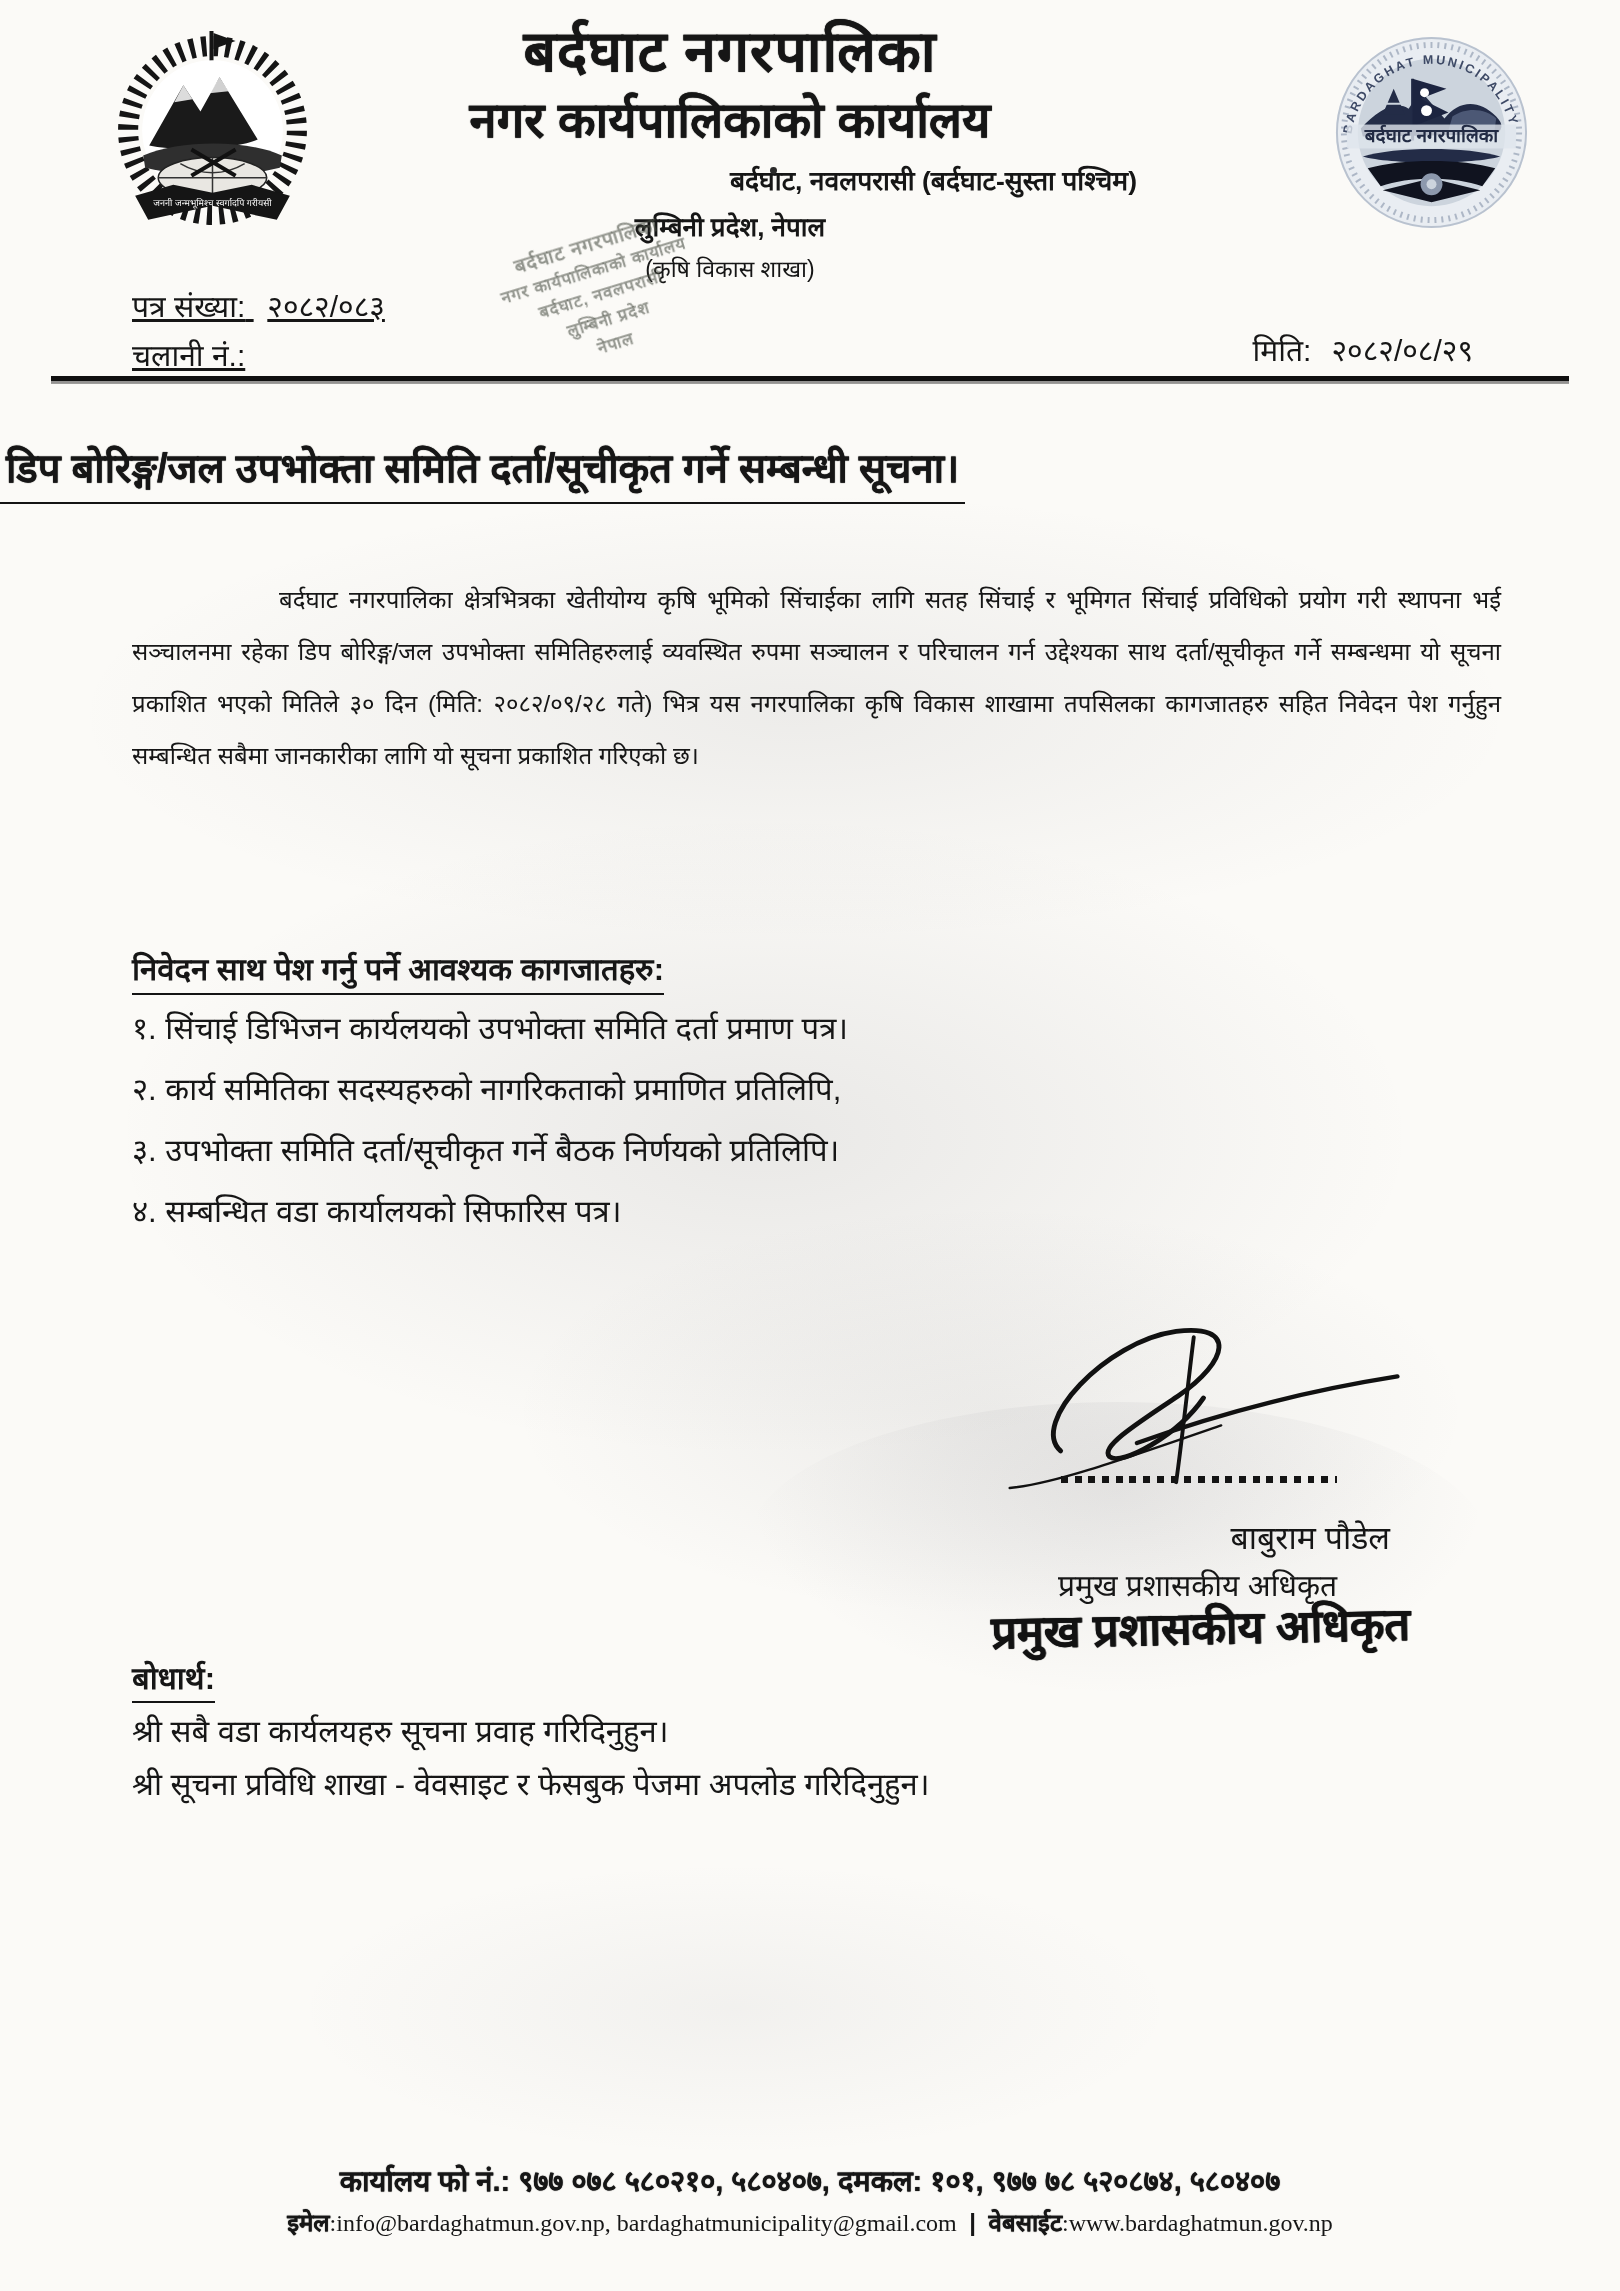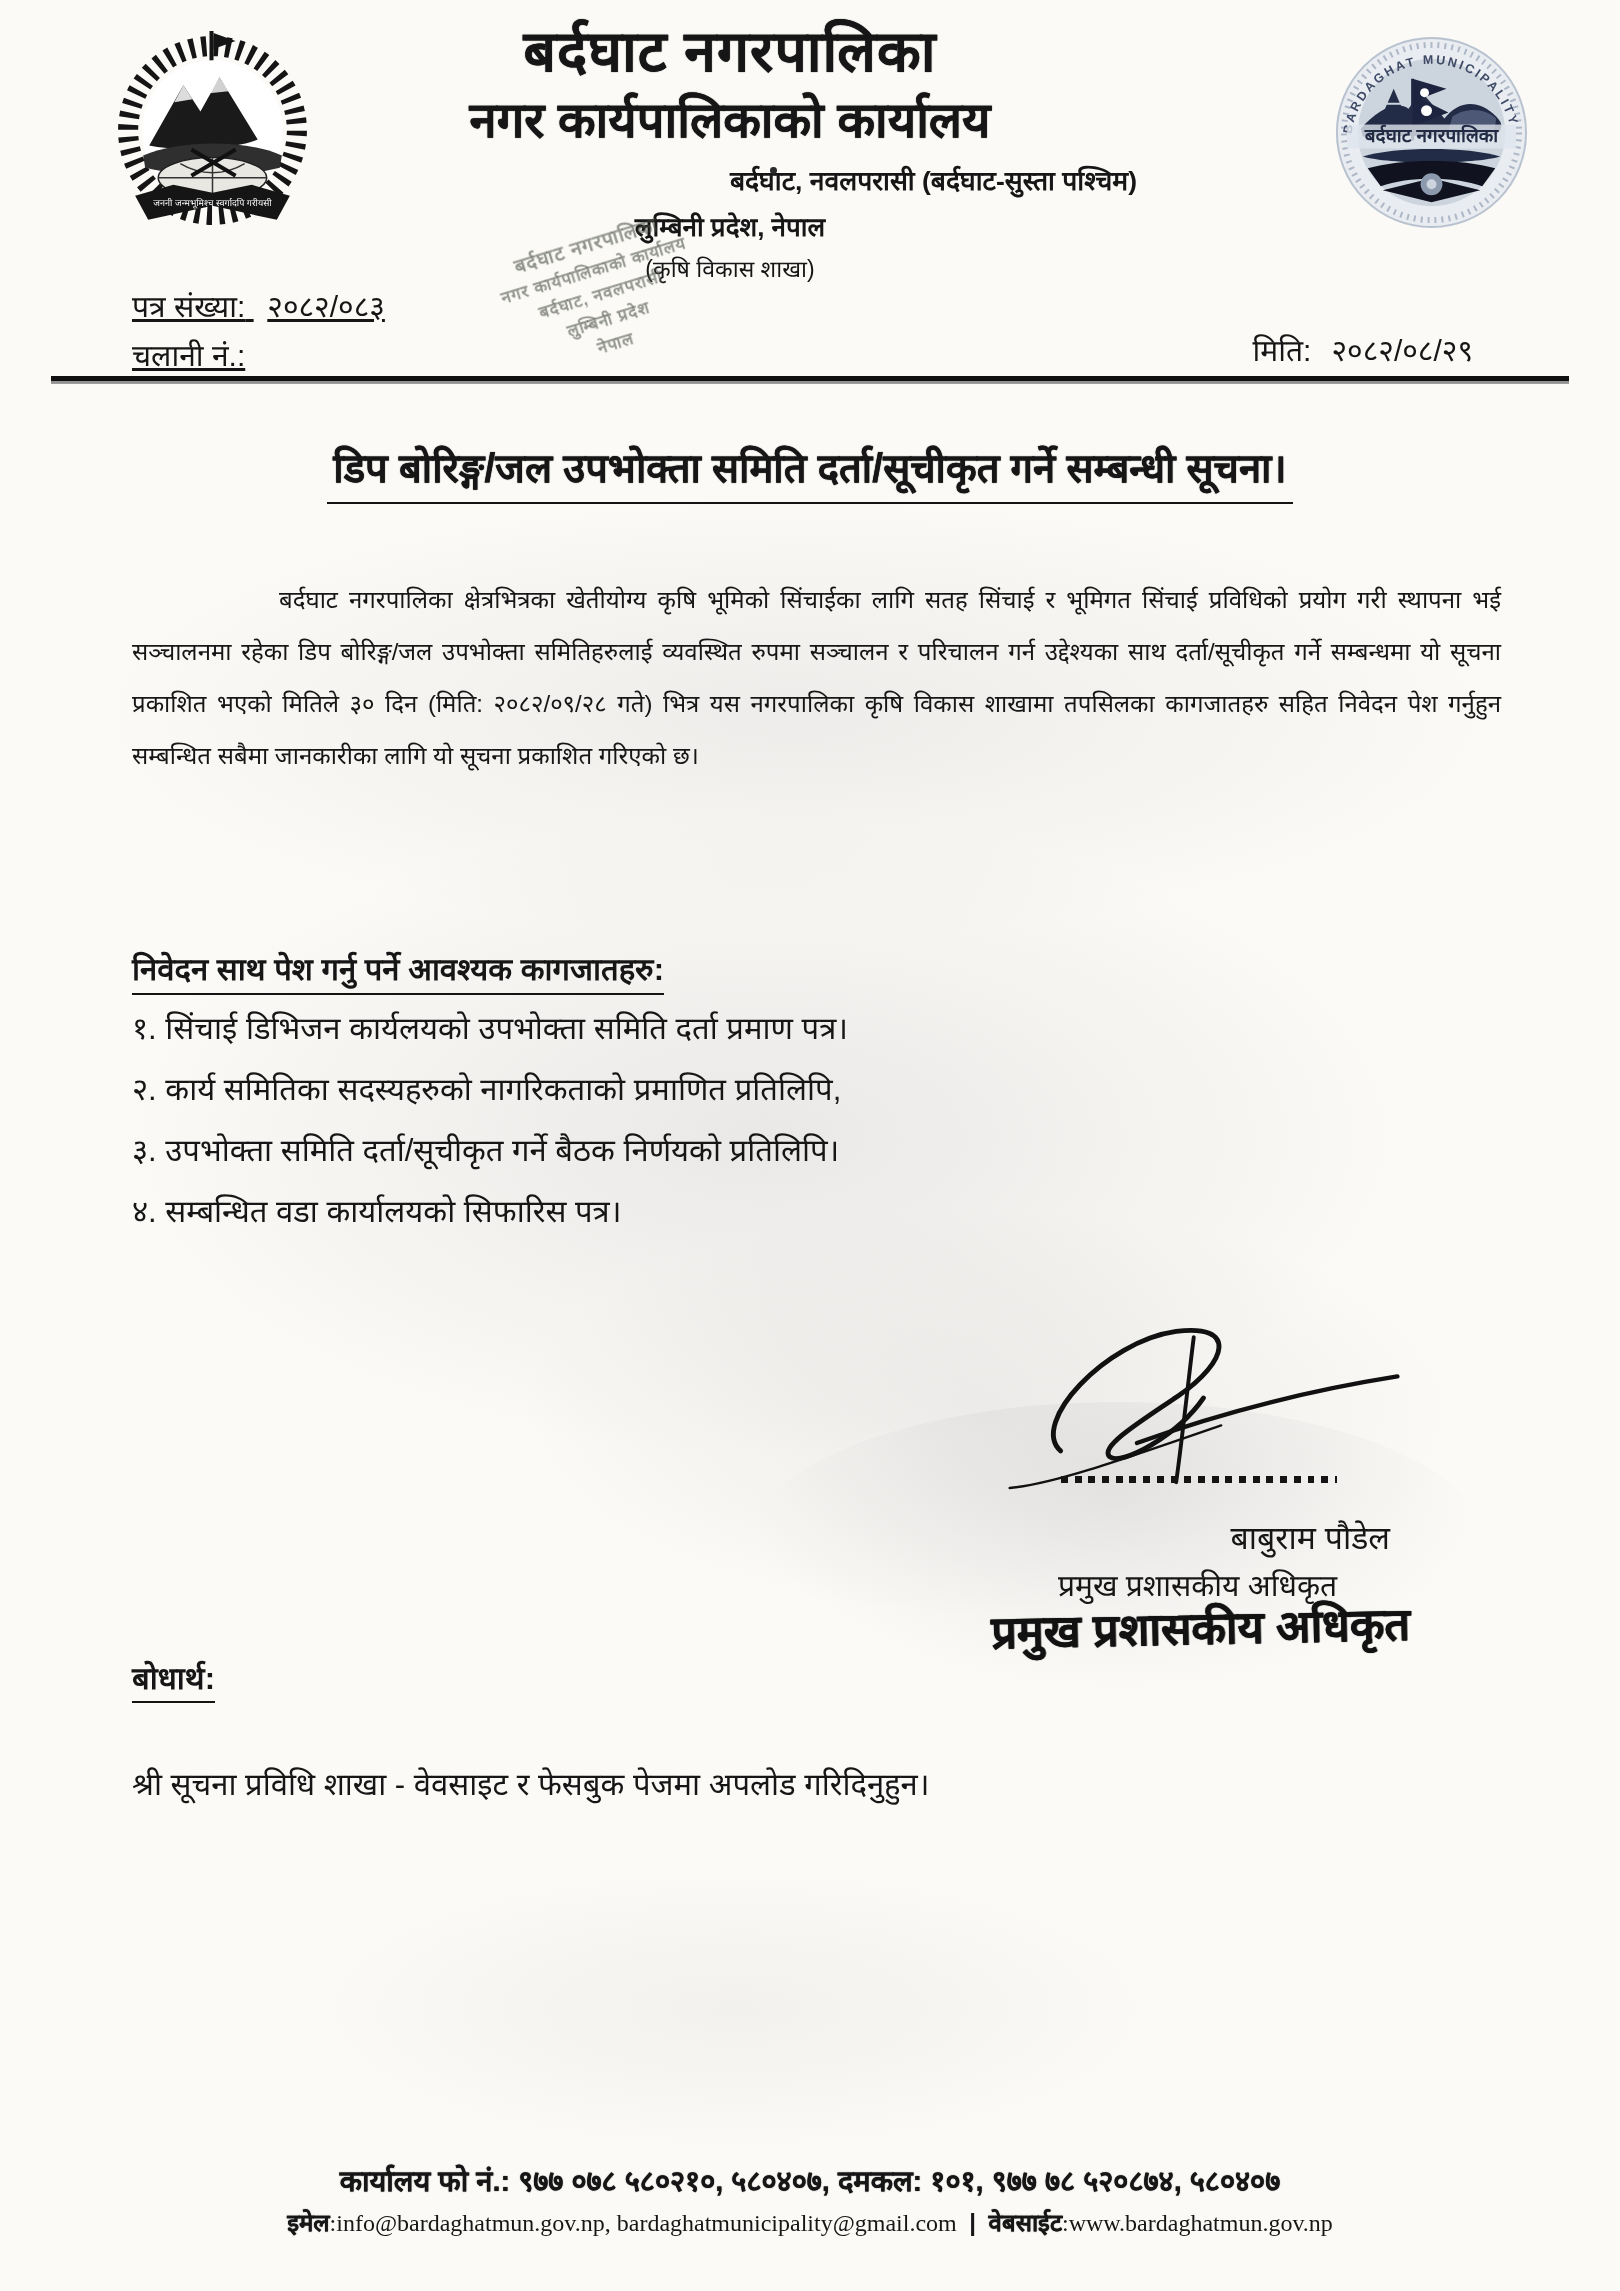--- a/index.html
+++ b/index.html
@@ -37,21 +37,21 @@
         border-top:5.9px solid #101010;box-shadow:0 2.9px 0 rgba(20,20,20,.45);}
 
   
   .stamp-faint{position:absolute;left:459px;top:231px;width:284px;
     transform:rotate(-17deg);transform-origin:50% 50%;
     text-align:center;color:rgba(70,76,66,.58);font-weight:600;
     font-size:16.7px;line-height:25.5px;letter-spacing:1px;filter:blur(0.4px);}
   .stamp-faint .big{font-size:19.6px;}
 
   
-  .subject-wrap{position:absolute;left:0;right:0;top:439px;text-align:center;}
+  .subject-wrap{position:absolute;left:0;right:0;top:439px;text-align:left;}
   .subject{display:inline-block;font-size:40px;font-weight:700;
            border-bottom:2.9px solid #141414;padding:0 5.9px 7.8px 5.9px;text-shadow:0 0 1px #000;}
 
   
   .body-par{position:absolute;left:132px;top:574px;width:1369px;
             font-size:24px;line-height:52px;text-align:justify;text-indent:147px;}
 
   
   .doc-head{position:absolute;left:132px;top:947px;font-size:31px;font-weight:700;
             border-bottom:2px solid #141414;padding-bottom:3.9px;}
@@ -185,20 +185,21 @@
       <path d="M150,142 C250,106 340,86 416,74" stroke-width="4.5"></path>
       <path d="M20,188 C64,184 132,160 236,124" stroke-width="2.5"></path>
     </g>
   </svg>
   <div class="sig-dots"></div>
   <div class="sig-name">बाबुराम पौडेल</div>
   <div class="sig-desig">प्रमुख प्रशासकीय अधिकृत</div>
   <div class="sig-stamp">प्रमुख प्रशासकीय अधिकृत</div>
 
   <div class="cc-head">बोधार्थ:</div>
+  <div class="cc-1">श्री सबै वडा कार्यलयहरु सूचना प्रवाह गरिदिनुहुन।</div>
   <div class="cc-2">श्री सूचना प्रविधि शाखा - वेवसाइट र फेसबुक पेजमा अपलोड गरिदिनुहुन।</div>
 
   <div class="foot-1">कार्यालय फो नं.: ९७७ ०७८ ५८०२१०, ५८०४०७, दमकल: १०१, ९७७ ७८ ५२०८७४, ५८०४०७</div>
   <div class="foot-2">
     <span class="dv">इमेल</span><span class="lat">:info@bardaghatmun.gov.np, bardaghatmunicipality@gmail.com</span>
     <span class="sep">|</span>
     <span class="dv">वेबसाईट</span><span class="lat">:www.bardaghatmun.gov.np</span>
   </div>
 
 </div>

